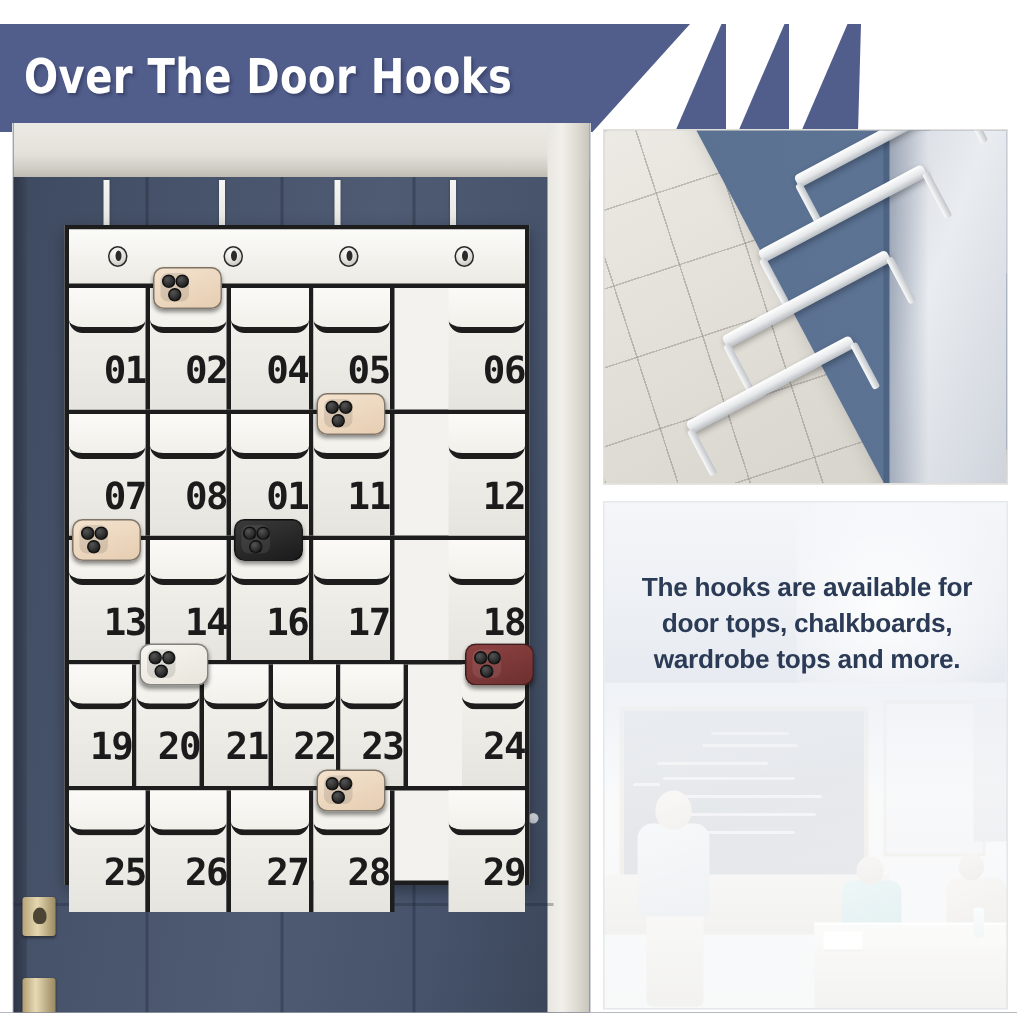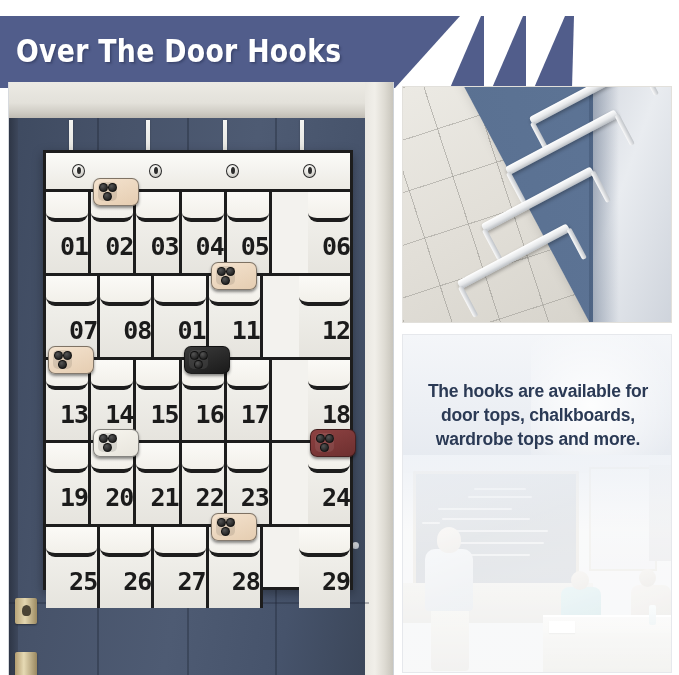--- a/index.html
+++ b/index.html
@@ -255,24 +255,20 @@
               <div class="num">02</div>
               <div class="phone ph-gold" style="left: 2px; top: -14px;">
                 <div class="lens-block"></div>
                 <div class="lens l1"></div>
                 <div class="lens l2"></div>
                 <div class="lens l3"></div>
               </div>
             </div>
             <div class="cell">
               <div class="pocket-lip"></div>
-              <div class="num">03</div>
-            </div>
-            <div class="cell">
-              <div class="pocket-lip"></div>
               <div class="num">04</div>
             </div>
             <div class="cell">
               <div class="pocket-lip"></div>
               <div class="num">05</div>
             </div>
             <div class="cell">
               <div class="pocket-lip"></div>
               <div class="num">06</div>
             </div>
@@ -314,24 +310,20 @@
               <div class="phone ph-gold" style="left: 2px; top: -14px;">
                 <div class="lens-block"></div>
                 <div class="lens l1"></div>
                 <div class="lens l2"></div>
                 <div class="lens l3"></div>
               </div>
             </div>
             <div class="cell">
               <div class="pocket-lip"></div>
               <div class="num">14</div>
-            </div>
-            <div class="cell">
-              <div class="pocket-lip"></div>
-              <div class="num">15</div>
             </div>
             <div class="cell">
               <div class="pocket-lip"></div>
               <div class="num">16</div>
               <div class="phone ph-black" style="left: 2px; top: -14px;">
                 <div class="lens-block"></div>
                 <div class="lens l1"></div>
                 <div class="lens l2"></div>
                 <div class="lens l3"></div>
               </div>

